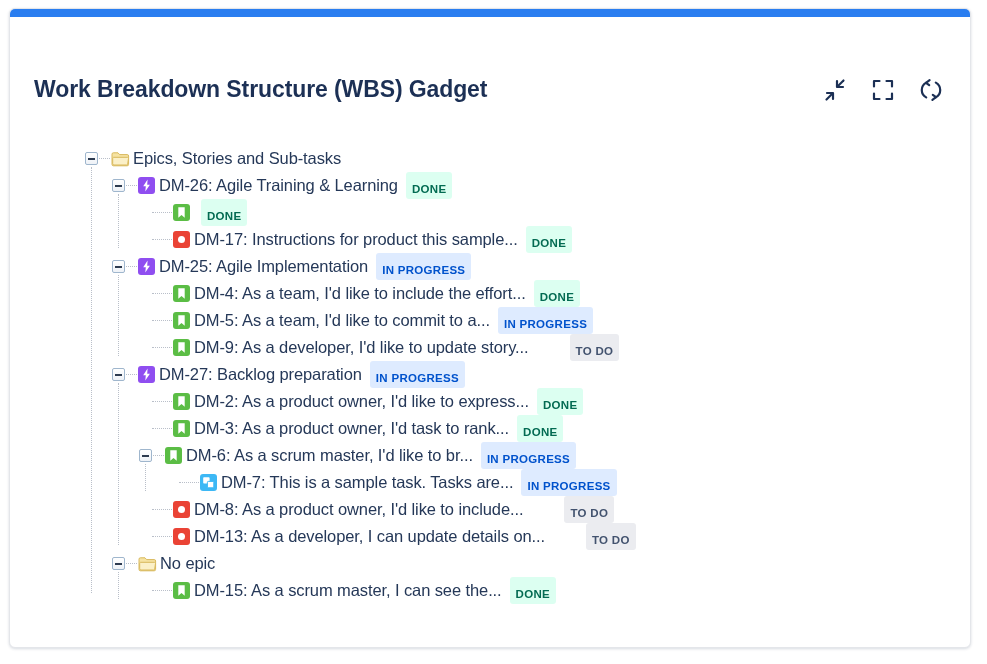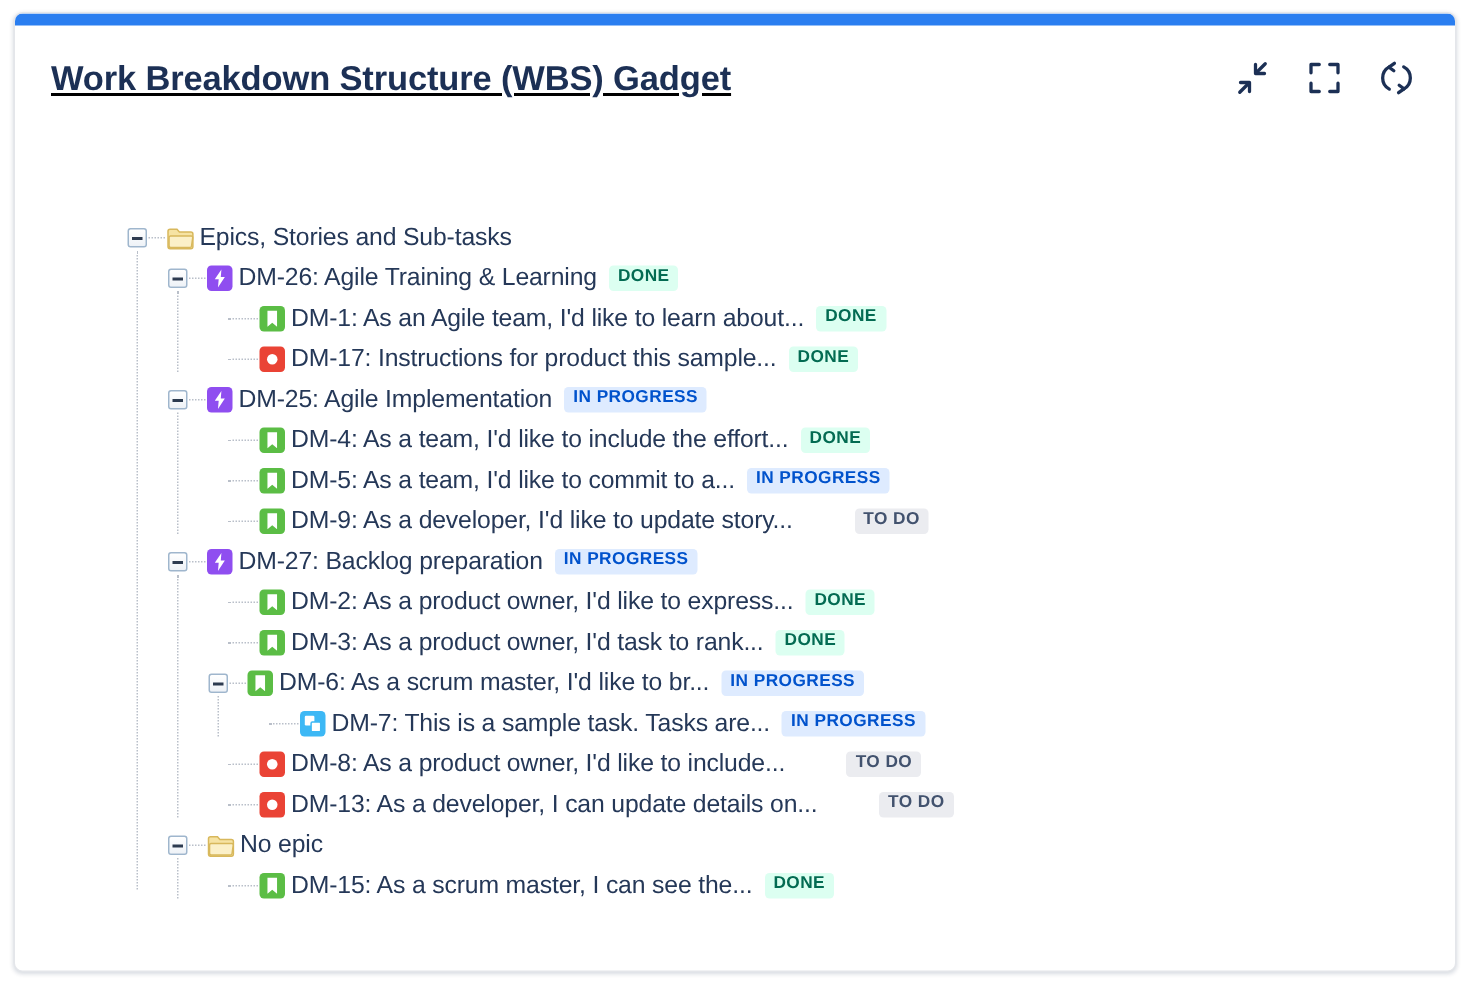--- a/index.html
+++ b/index.html
@@ -36,29 +36,28 @@
     top: 0;
     width: 100%;
     height: 8px;
     background: #2a7ef0;
   }
 
   
   .card-header {
     position: absolute;
     left: 0;
-    top: 4px;
+    top: 16px;
     width: 100%;
     height: 78px;
     box-sizing: border-box;
     padding: 0 26px 0 24px;
     display: flex;
-    align-items: center;
+    align-items: flex-end;
     justify-content: space-between;
-    text-decoration: underline;
   }
   .card-title {
     font-size: 23px;
     font-weight: bold;
     color: #1c3055;
     letter-spacing: -0.1px;
     white-space: nowrap;
   }
   .header-actions {
     display: flex;
@@ -171,21 +170,21 @@
     font-size: 16.5px;
     color: #253858;
     margin-left: 1px;
     letter-spacing: -0.1px;
   }
 
   
   .badge {
     display: inline-block;
     margin-left: 8px;
-    padding: 2px 6px 3px 6px;
+    padding: 12px 6px 3px 6px;
     border-radius: 3px;
     font-size: 11.5px;
     font-weight: bold;
     letter-spacing: 0.3px;
     text-transform: uppercase;
     line-height: 1;
     vertical-align: 2px;
   }
   .badge-done {
     background: #dcfff1;
@@ -277,21 +276,20 @@
           </div>
           <div class="row">
             <span class="indent" style="width: 129px;"></span>
             <span class="toggle-spacer"></span>
             <span class="connector-long"></span>
             <span class="ticon icon-story">
               <svg width="17" height="17" viewBox="0 0 17 17">
                 <path d="M5.3 3.2 h6.4 v10.6 l-3.2 -2.7 l-3.2 2.7 z" fill="#ffffff"></path>
               </svg>
             </span>
-            <span class="row-text">DM-1: As an Agile team, I'd like to learn about...</span>
             <span class="badge badge-done">DONE</span>
           </div>
           <div class="row">
             <span class="indent" style="width: 129px;"></span>
             <span class="toggle-spacer"></span>
             <span class="connector-long"></span>
             <span class="ticon icon-bug">
               <svg width="17" height="17" viewBox="0 0 17 17">
                 <circle cx="8.5" cy="8.5" r="3.5" fill="#ffffff"></circle>
               </svg>

